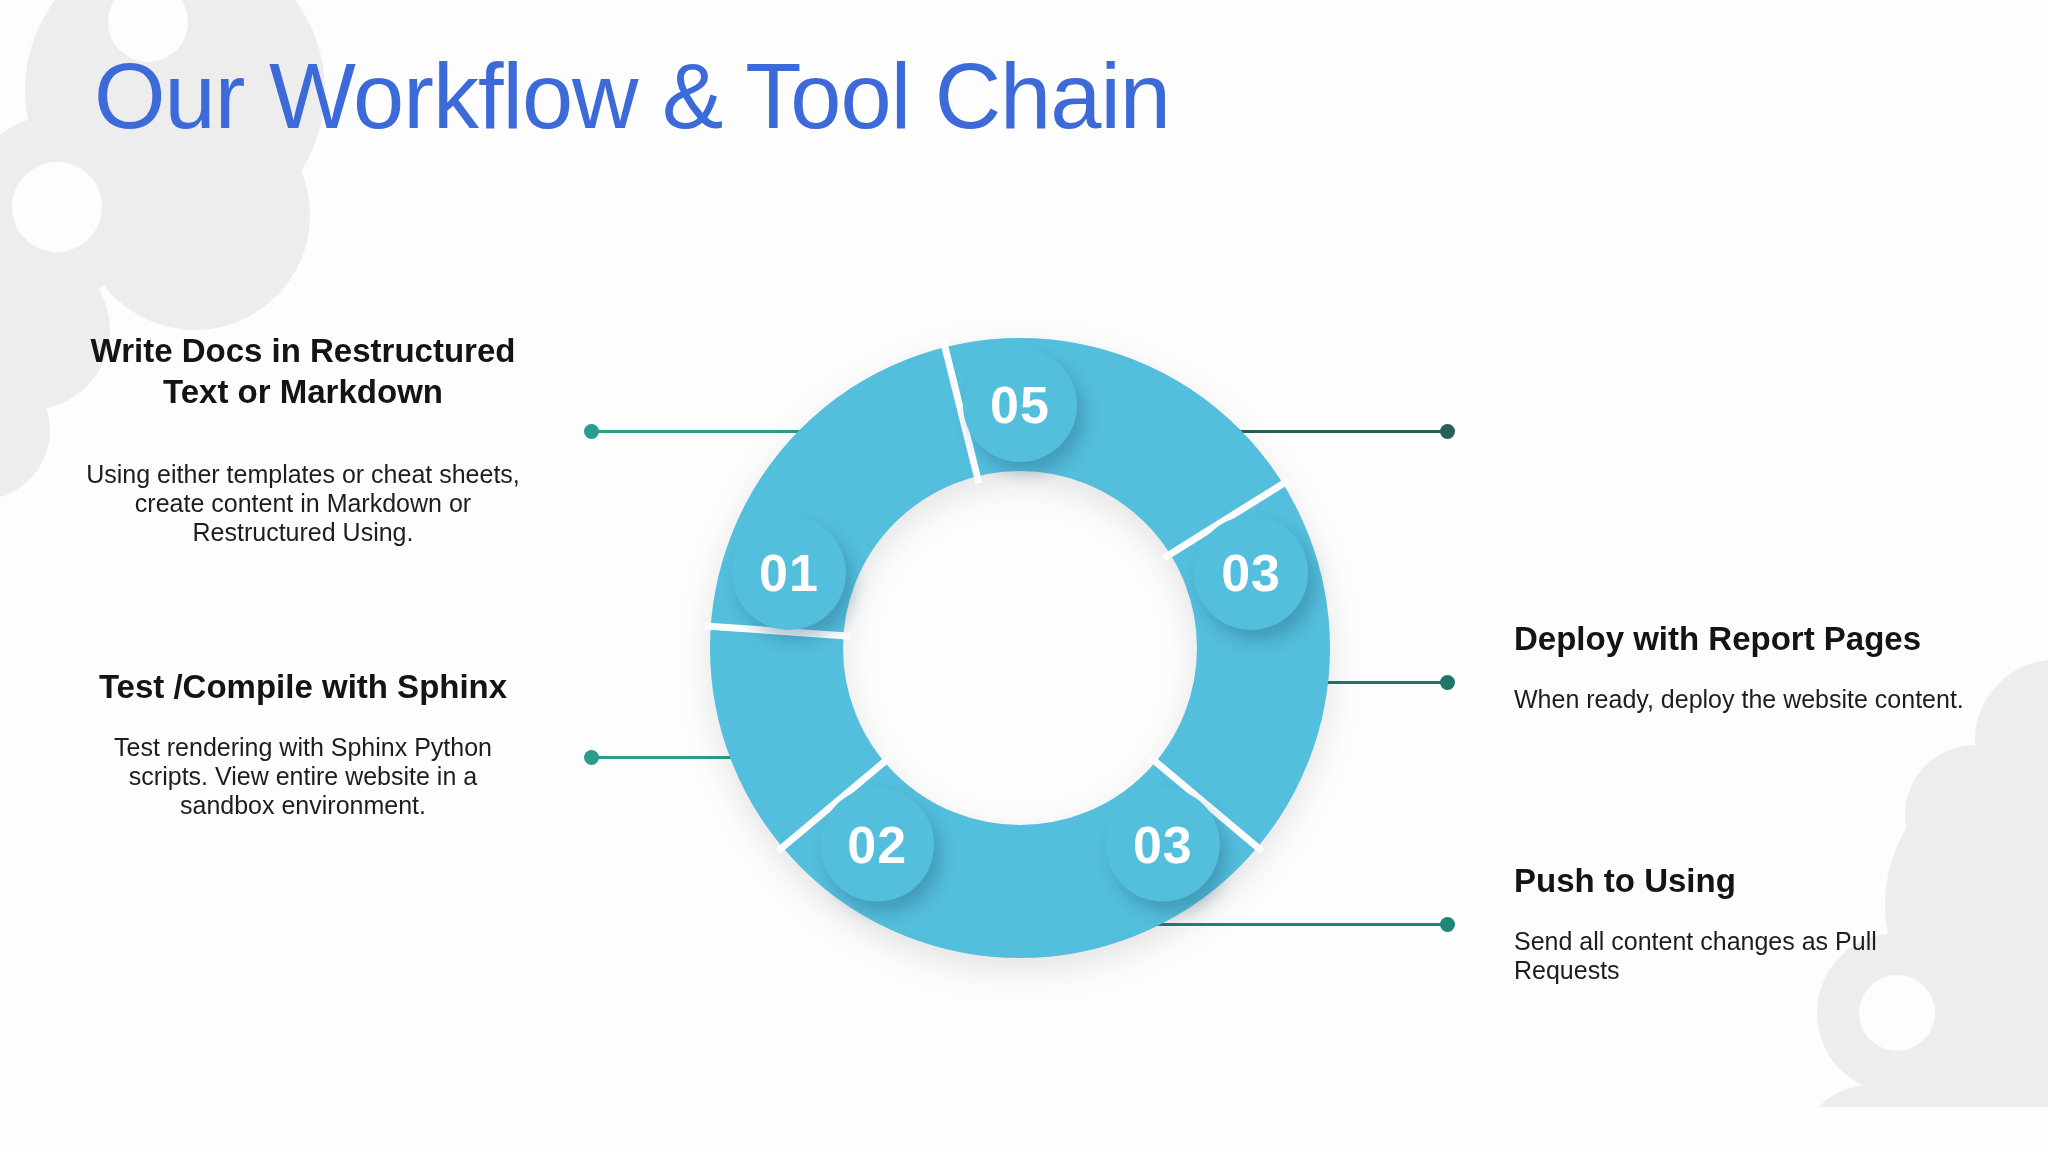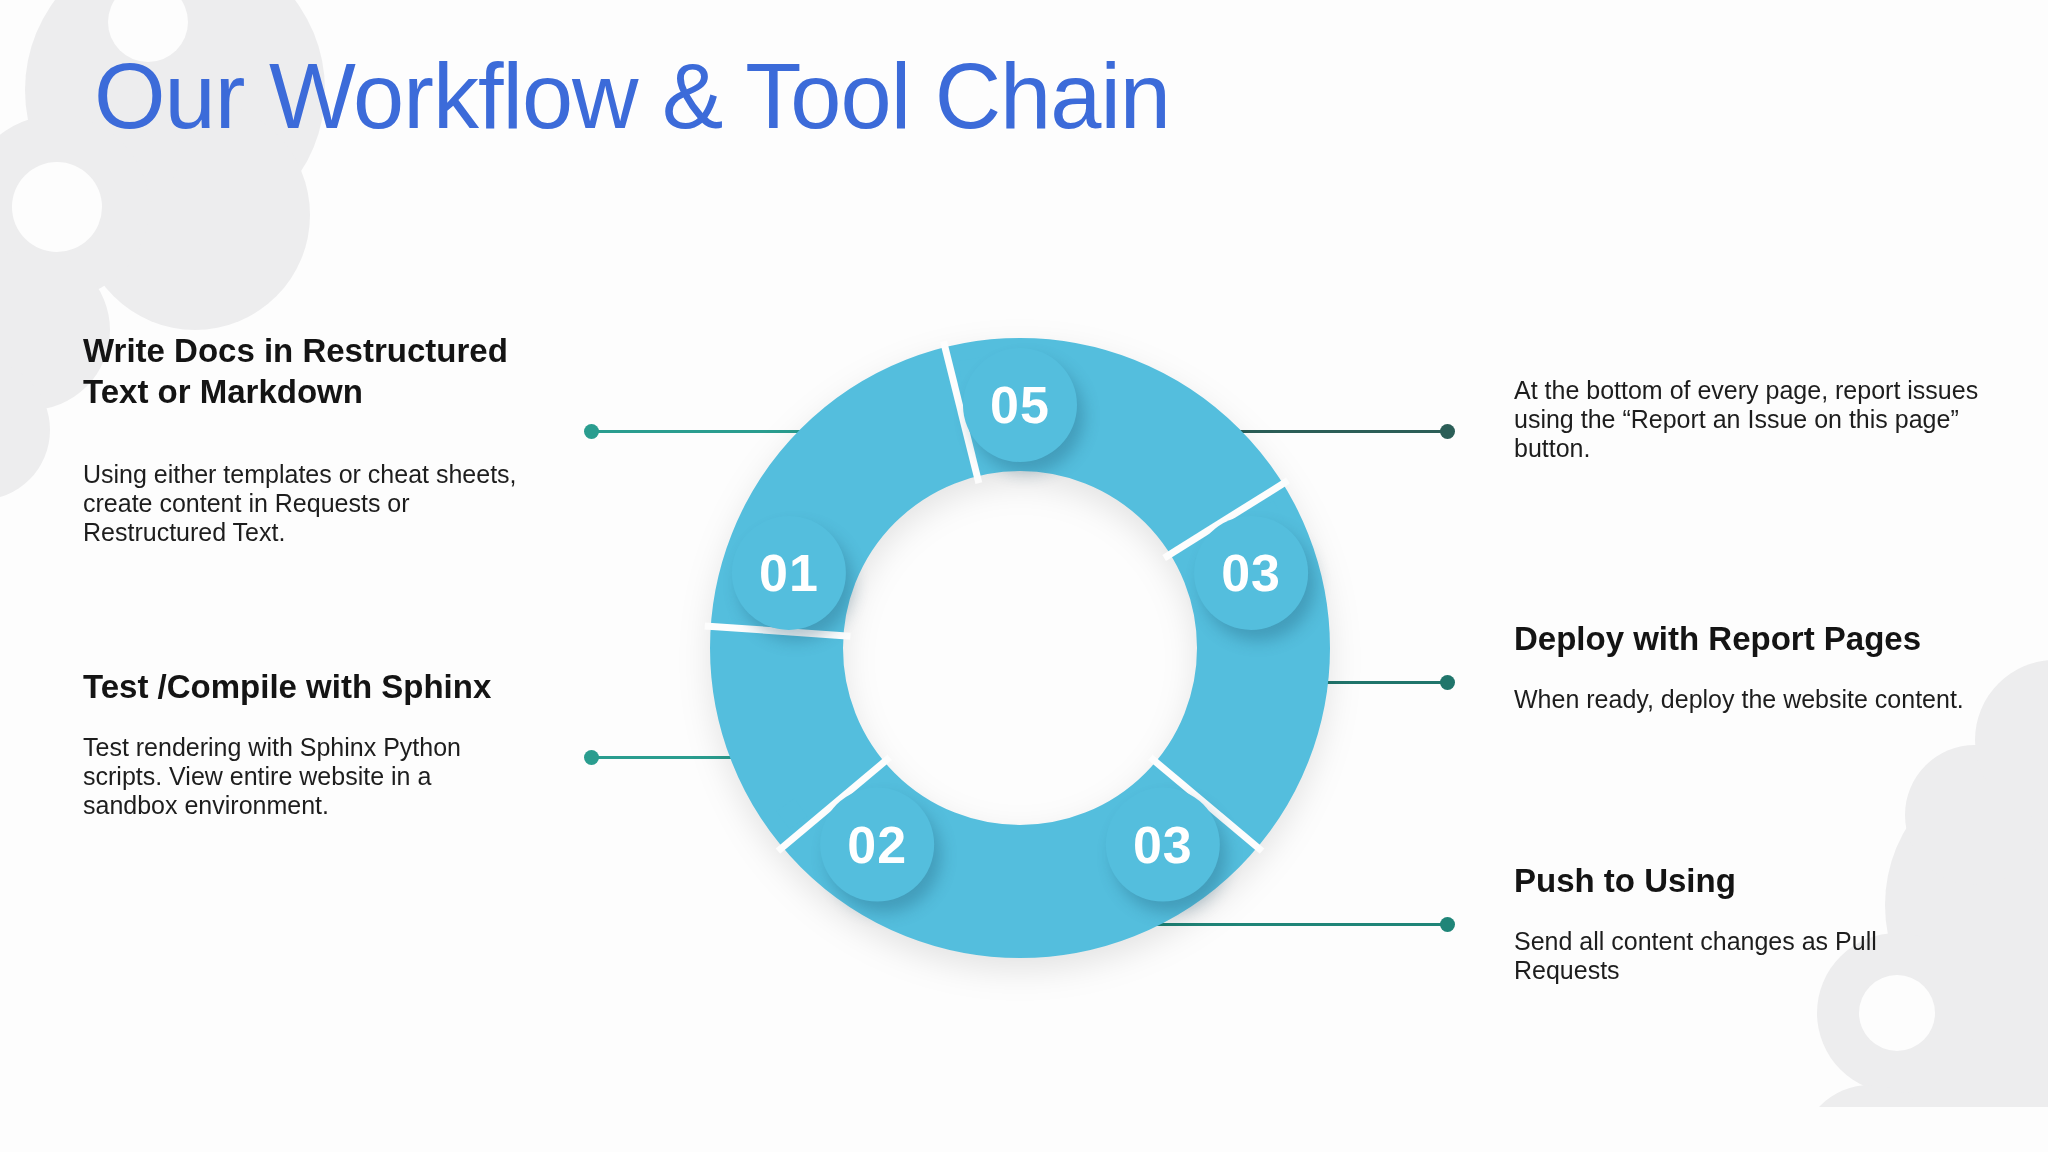--- a/index.html
+++ b/index.html
@@ -70,21 +70,21 @@
   
   .panel{position:absolute;z-index:5;}
   .panel h2{
     margin:0;font-size:33px;line-height:41px;font-weight:700;
     color:var(--heading_text,#141414);
   }
   .panel p{
     margin:26px 0 0 0;font-size:25px;line-height:29px;font-weight:400;
     color:var(--body_text,#1d1d1d);
   }
-  .panel.left{width:440px;right:1525px;text-align:left;margin-left:41px;}
+  .panel.left{width:440px;right:1525px;text-align:center;margin-left:41px;}
   .panel.right{width:470px;left:1514px;text-align:left;}
   .lp1{top:330px;} .lp1 p{margin-top:48px;}
   .lp2{top:666px;}
   .rp1{top:352px;} .rp1 p{margin-top:24px;}
   .rp2{top:618px;}
   .rp3{top:860px;}
 </style>
 </head>
 <body>
 
@@ -134,29 +134,28 @@
     <div class="notch" style="--a:274deg;"></div>
     <div class="bubble b01">01</div>
     <div class="bubble b02">02</div>
     <div class="bubble b03">03</div>
     <div class="bubble b04">03</div>
     <div class="bubble b05">05</div>
   </div>
 
   <div class="panel left lp1">
     <h2>Write Docs in Restructured Text or Markdown</h2>
-    <p>Using either templates or cheat sheets, create content in Requests or Restructured Text.</p>
+    <p>Using either templates or cheat sheets, create content in Markdown or Restructured Using.</p>
   </div>
   <div class="panel left lp2">
     <h2>Test /Compile with Sphinx</h2>
     <p>Test rendering with Sphinx Python scripts. View entire website in a sandbox environment.</p>
   </div>
 
   <div class="panel right rp1">
-    <p>At the bottom of every page, report issues using the “Report an Issue on this page” button.</p>
   </div>
   <div class="panel right rp2">
     <h2>Deploy with Report Pages</h2>
     <p>When ready, deploy the website content.</p>
   </div>
   <div class="panel right rp3">
     <h2>Push to Using</h2>
     <p>Send all content changes as Pull Requests</p>
   </div>
 

